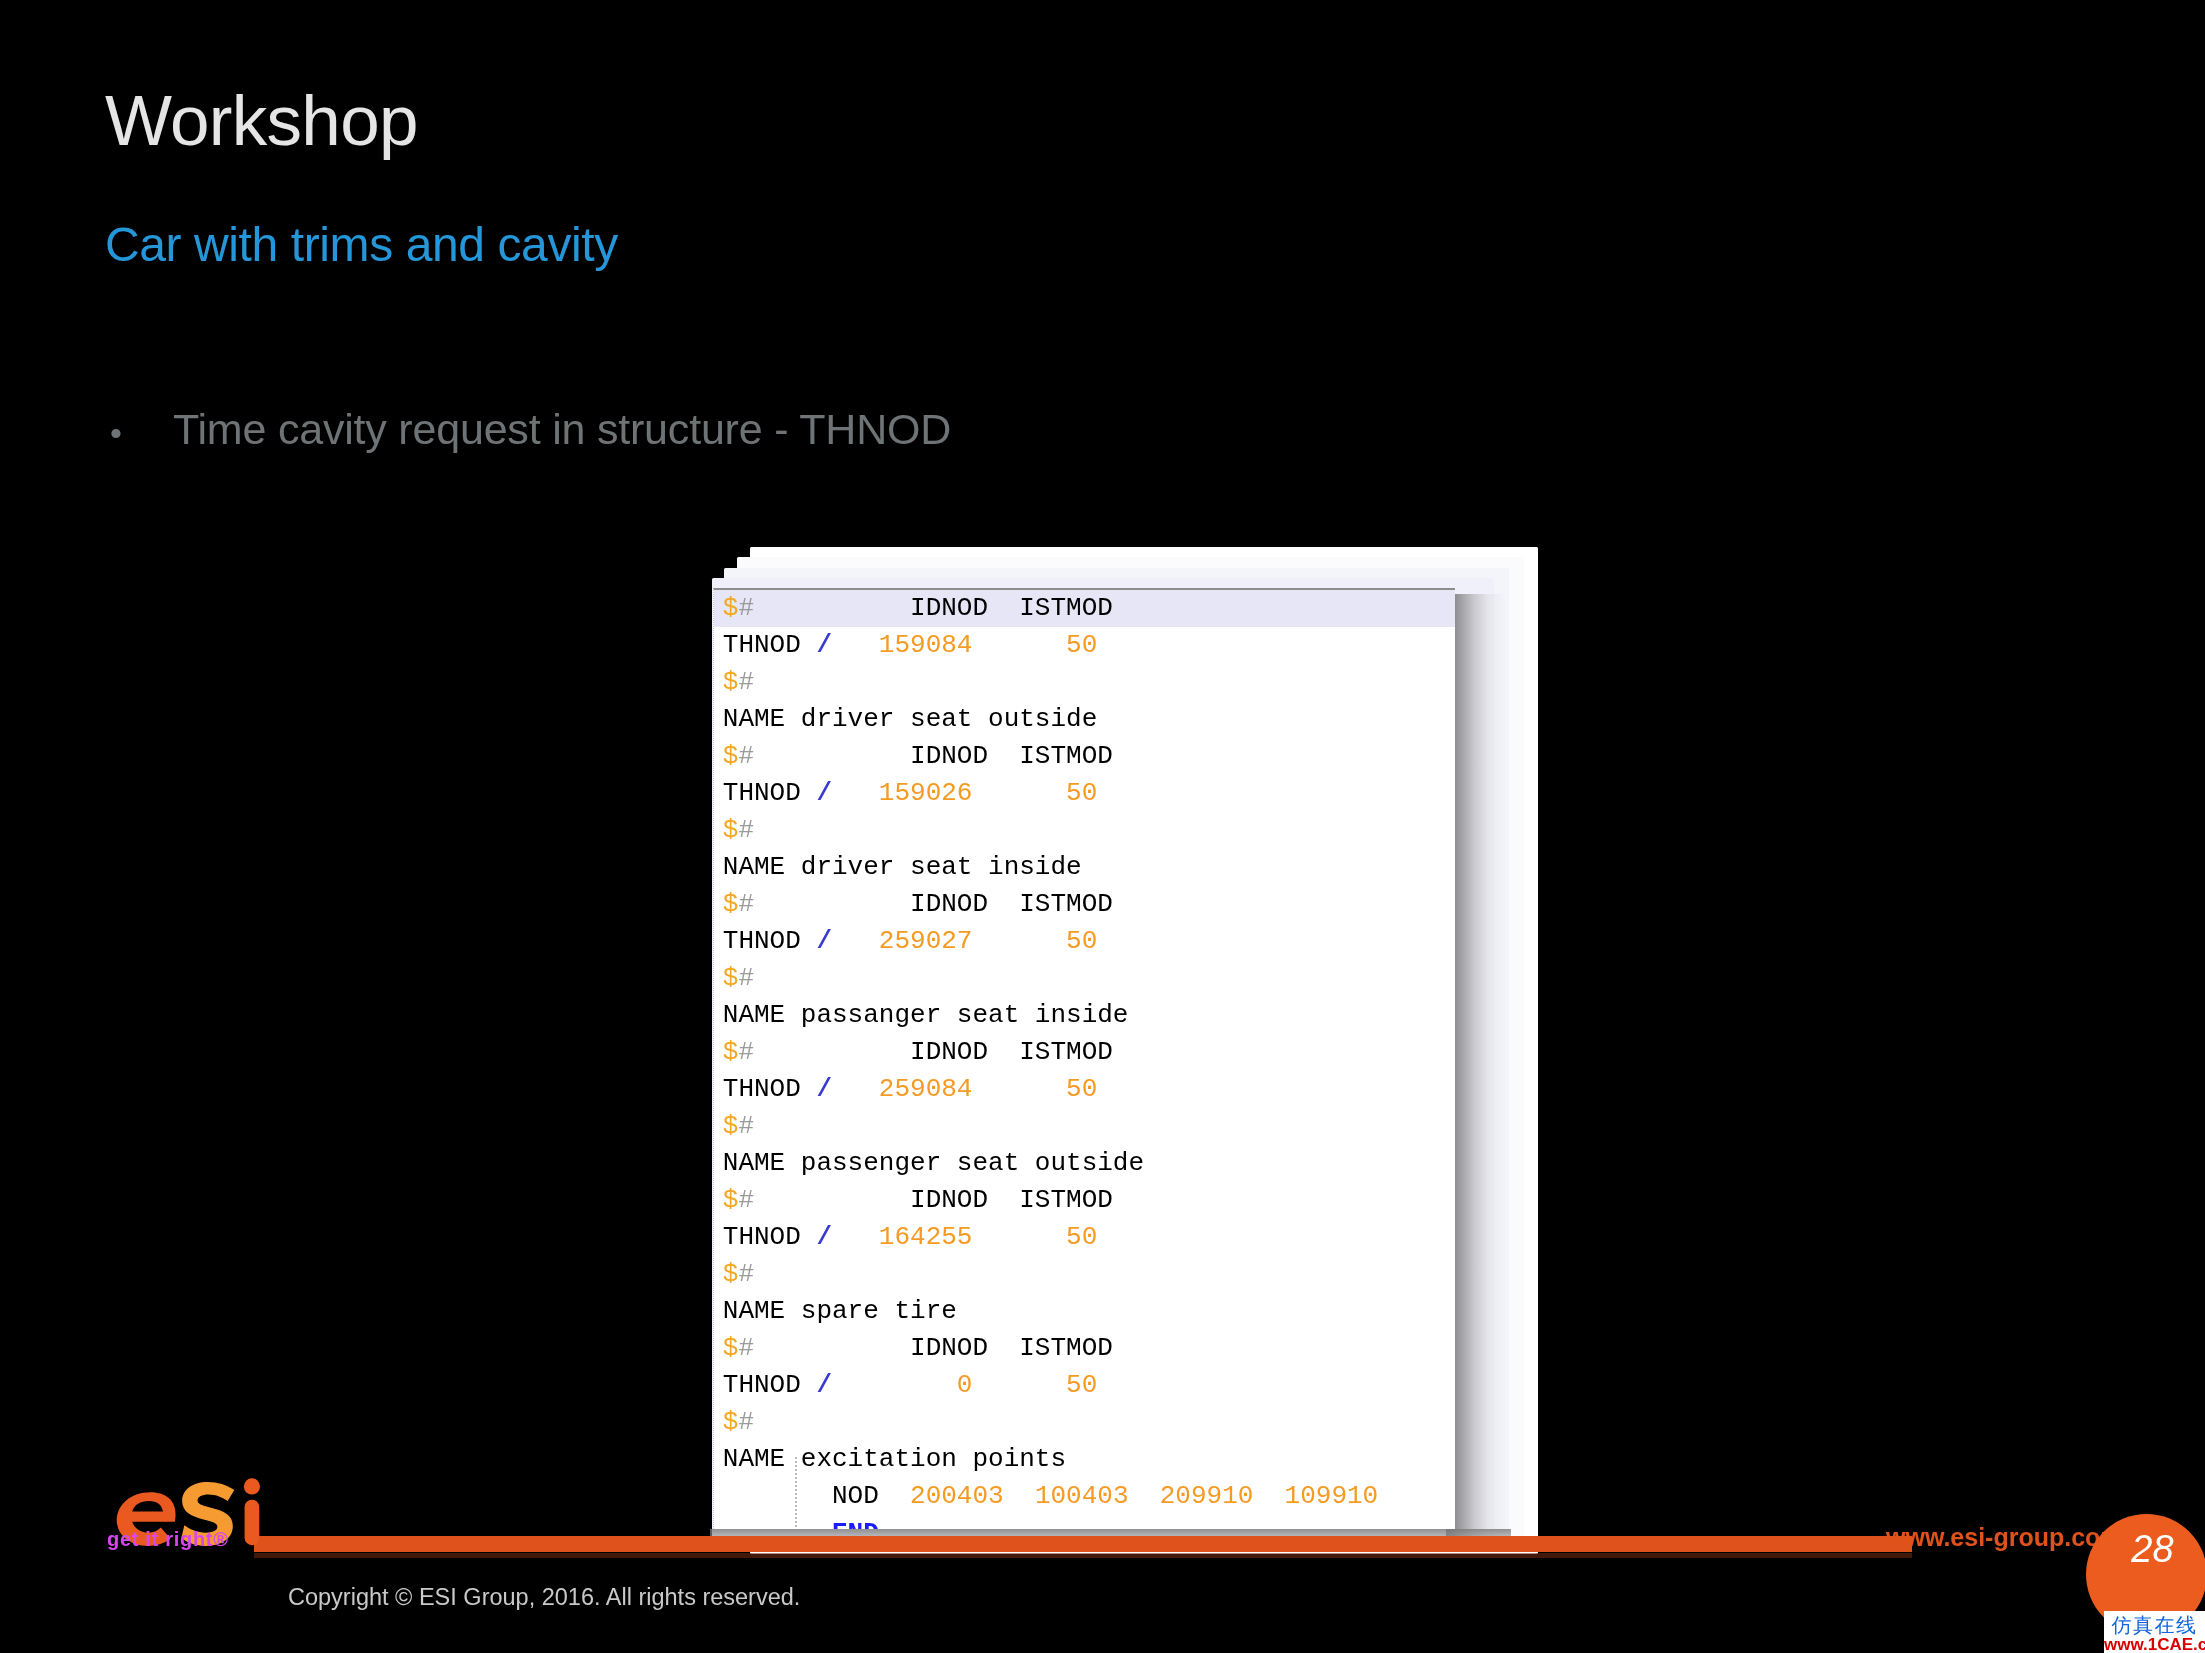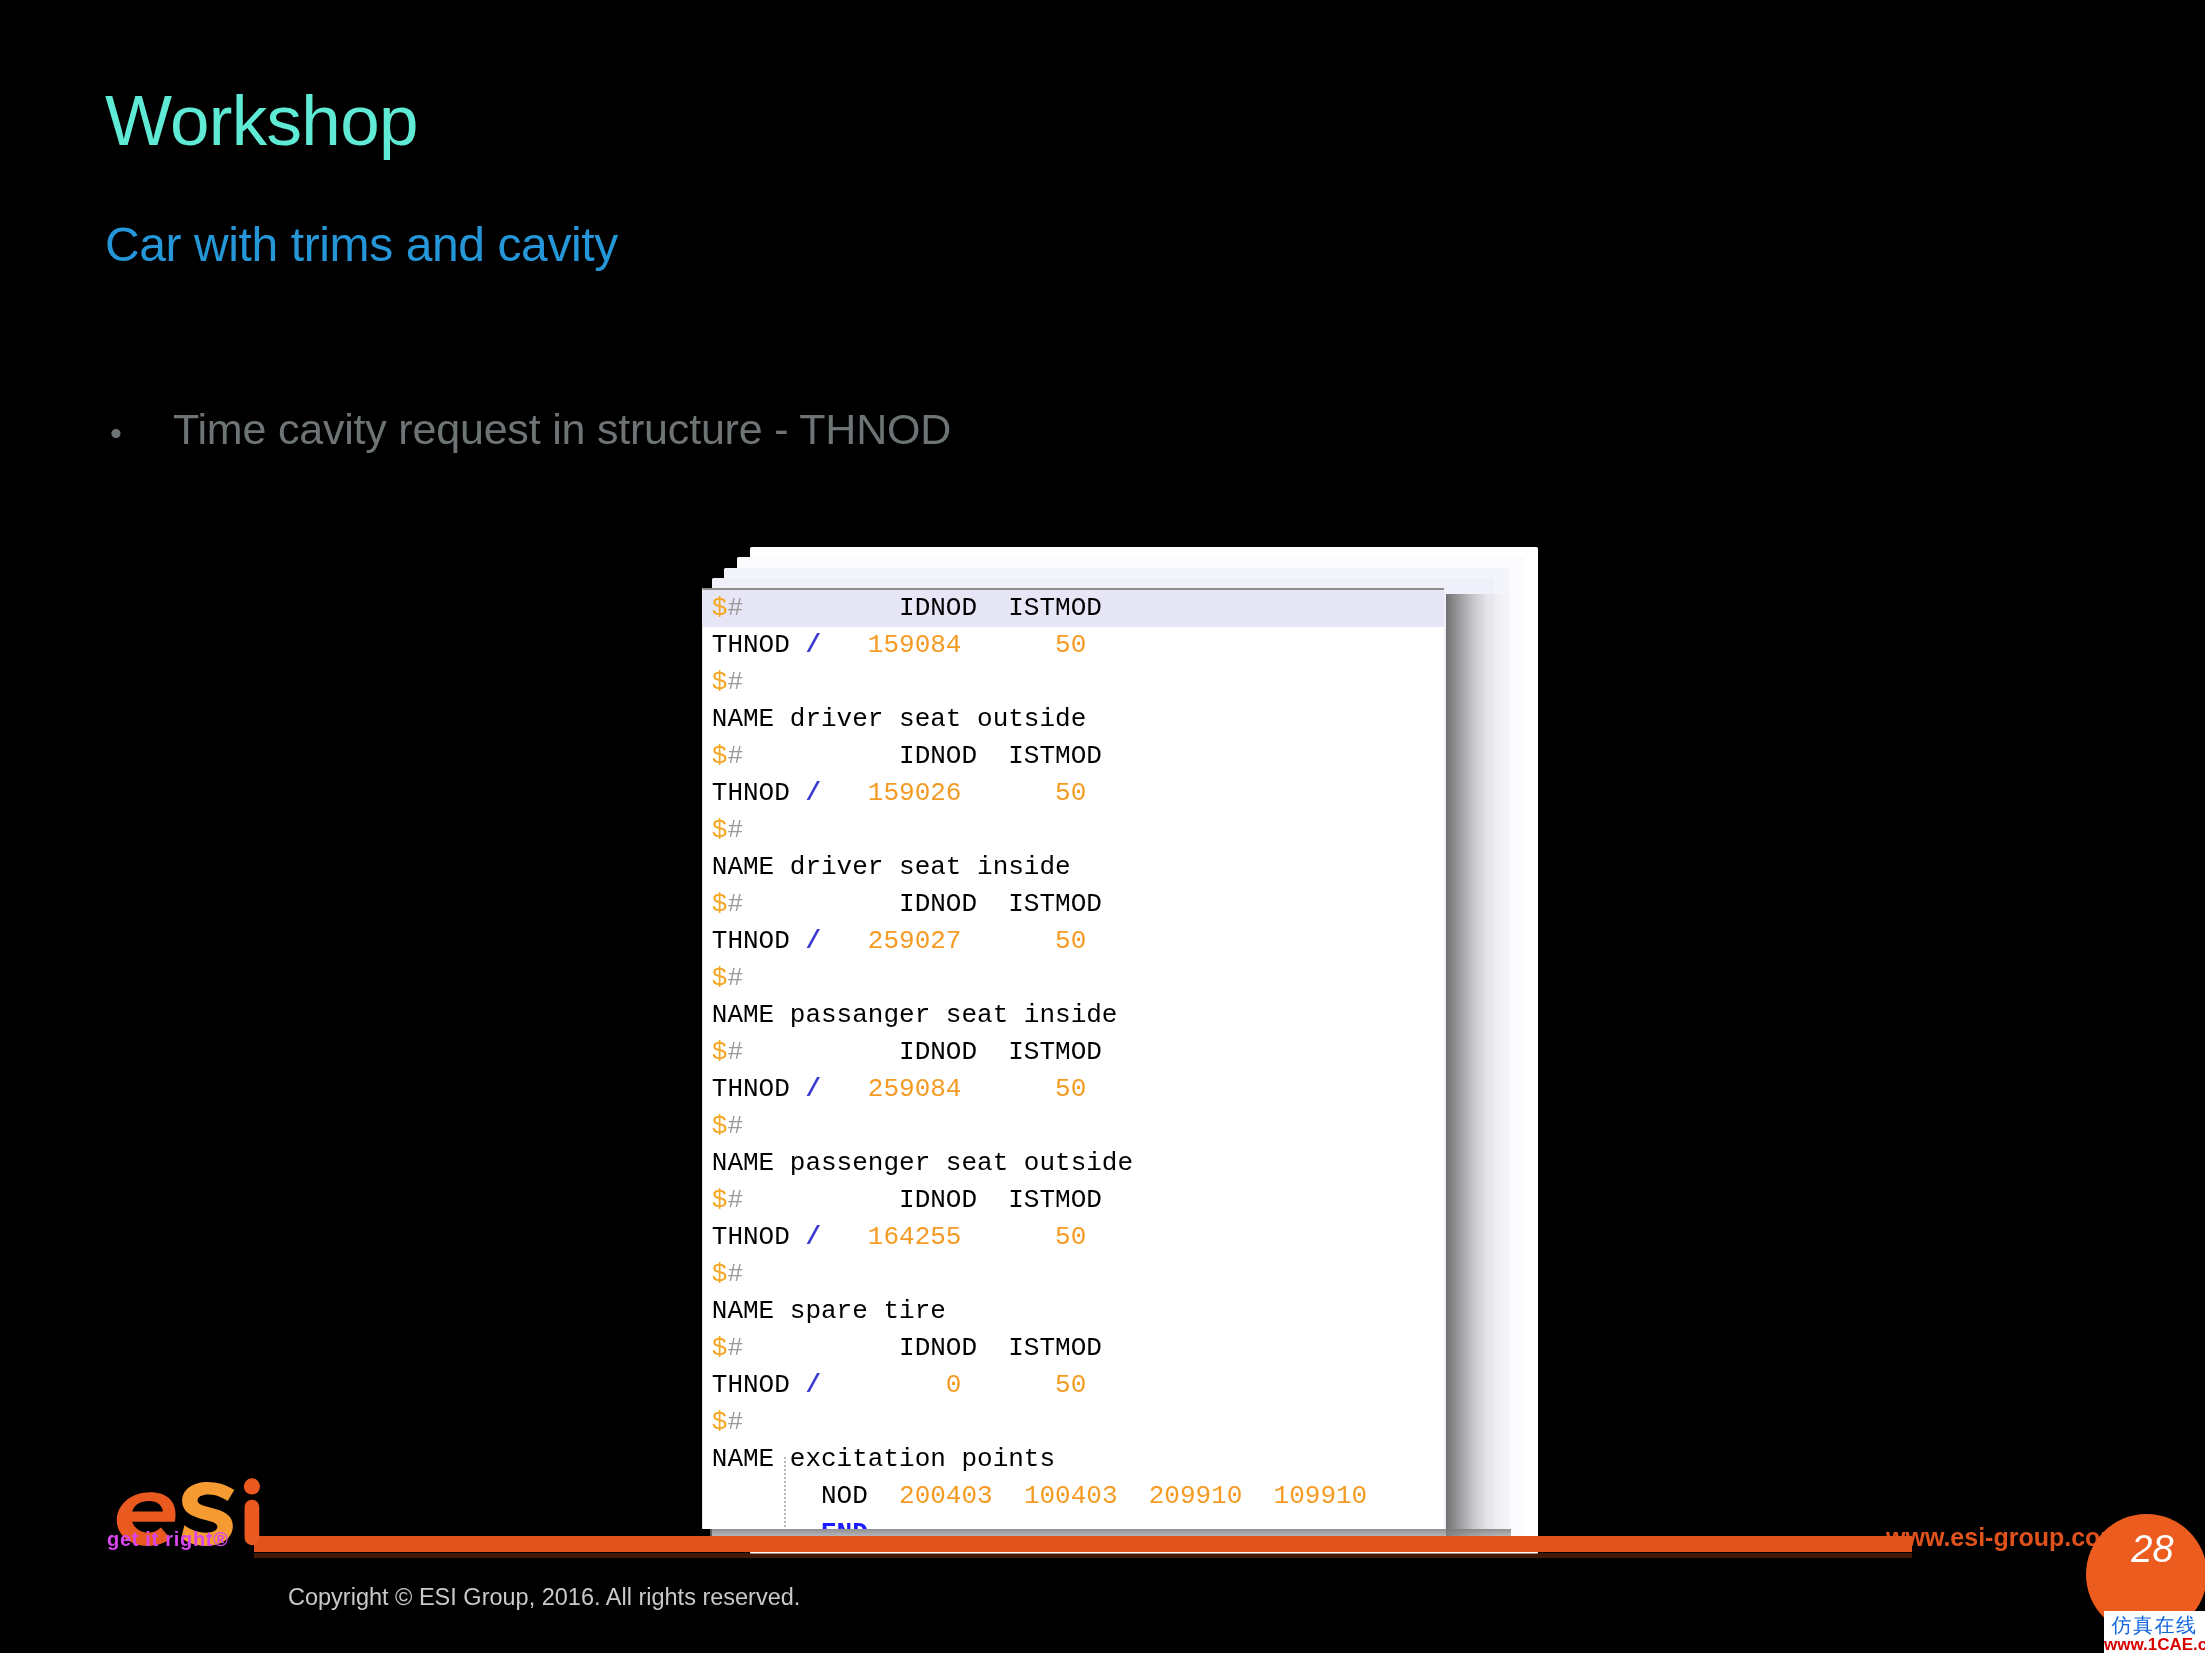--- a/index.html
+++ b/index.html
@@ -15,21 +15,21 @@
     font-family: "Liberation Sans", sans-serif;
   }
 
   
   #slide-title {
     position: absolute;
     left: 105px;
     top: 85px;
     font-size: 71px;
     line-height: 1.0;
-    color: #5eead4;
+    color: #e5e5e5;
     font-weight: 400;
     letter-spacing: -0.7px;
     white-space: nowrap;
   }
   #slide-subtitle {
     position: absolute;
     left: 105px;
     top: 221px;
     font-size: 48px;
     line-height: 1.0;
@@ -103,21 +103,21 @@
     height: 20.6px;
     background: linear-gradient(to bottom,
       rgba(120,120,120,0.80) 0%,
       rgba(170,170,170,0.50) 55%,
       rgba(230,230,235,0.10) 100%);
   }
 
   
   #code-panel {
     position: absolute;
-    left: 2px;
+    left: 13px;
     top: 41px;
     width: 742px;
     height: 941px;
     background: #ffffff;
     border-top: 2.9px solid #8c8c8c;
     border-left: 1.5px dotted #c9c9d8;
     box-sizing: border-box;
     overflow: hidden;
   }
   #code-lines {

